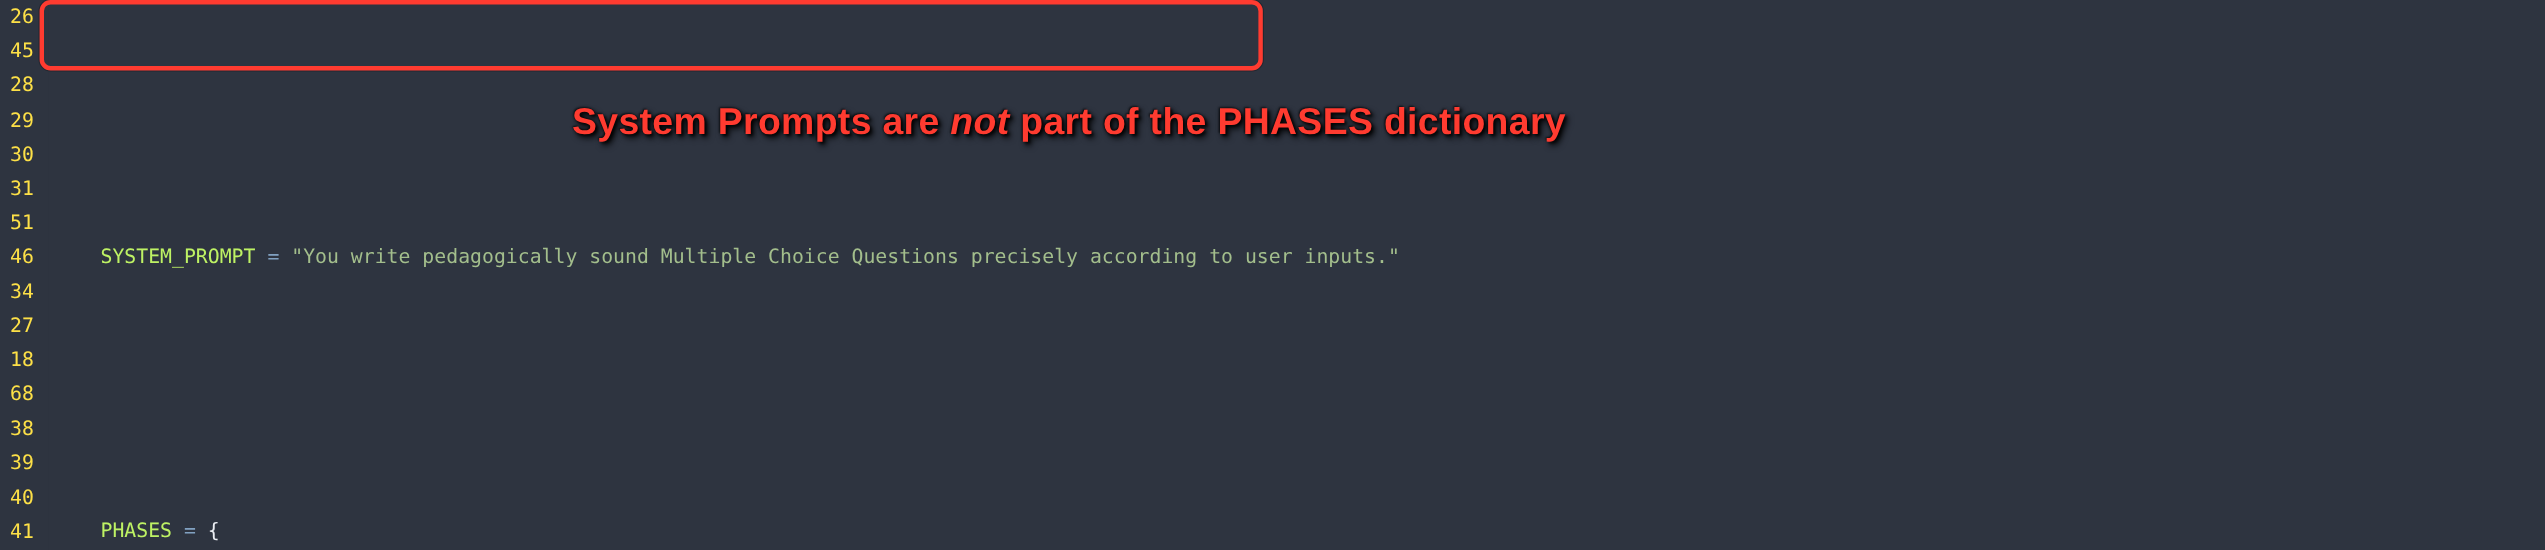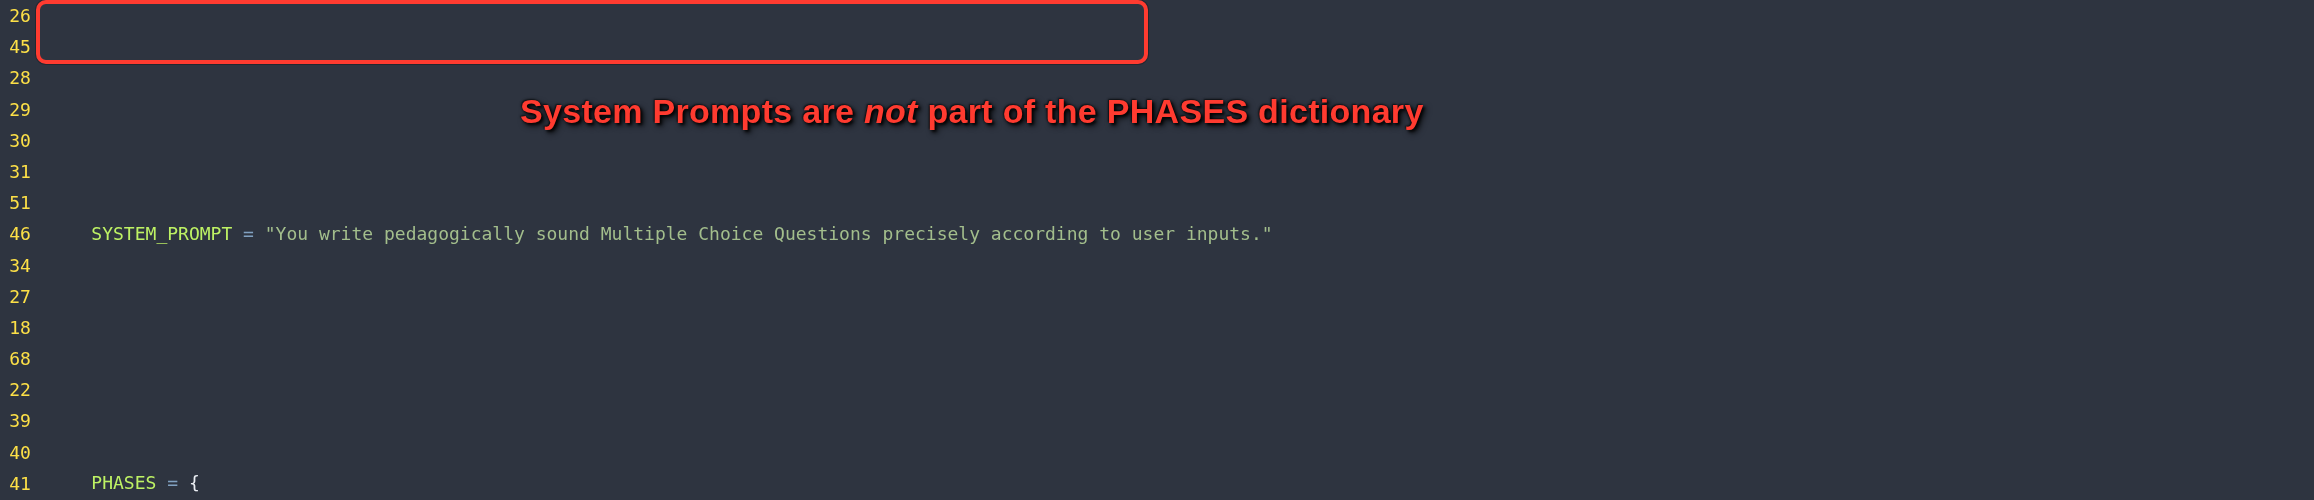--- a/index.html
+++ b/index.html
@@ -81,21 +81,21 @@
       <div>28</div>
       <div>29</div>
       <div>30</div>
       <div>31</div>
       <div>51</div>
       <div>46</div>
       <div>34</div>
       <div>27</div>
       <div>18</div>
       <div>68</div>
-      <div>22</div>
+      <div>38</div>
       <div>39</div>
       <div>40</div>
       <div>41</div>
       <div style="opacity: 0.55;">42</div>
     </div>
   <div class="code">
 
     <span class="code-line"><span></span></span>
 
     <span class="code-line"><span>    </span><span class="tok-var">SYSTEM_PROMPT</span><span class="tok-op"> = </span><span class="tok-str">"You write pedagogically sound Multiple Choice Questions precisely according to user inputs."</span></span>

